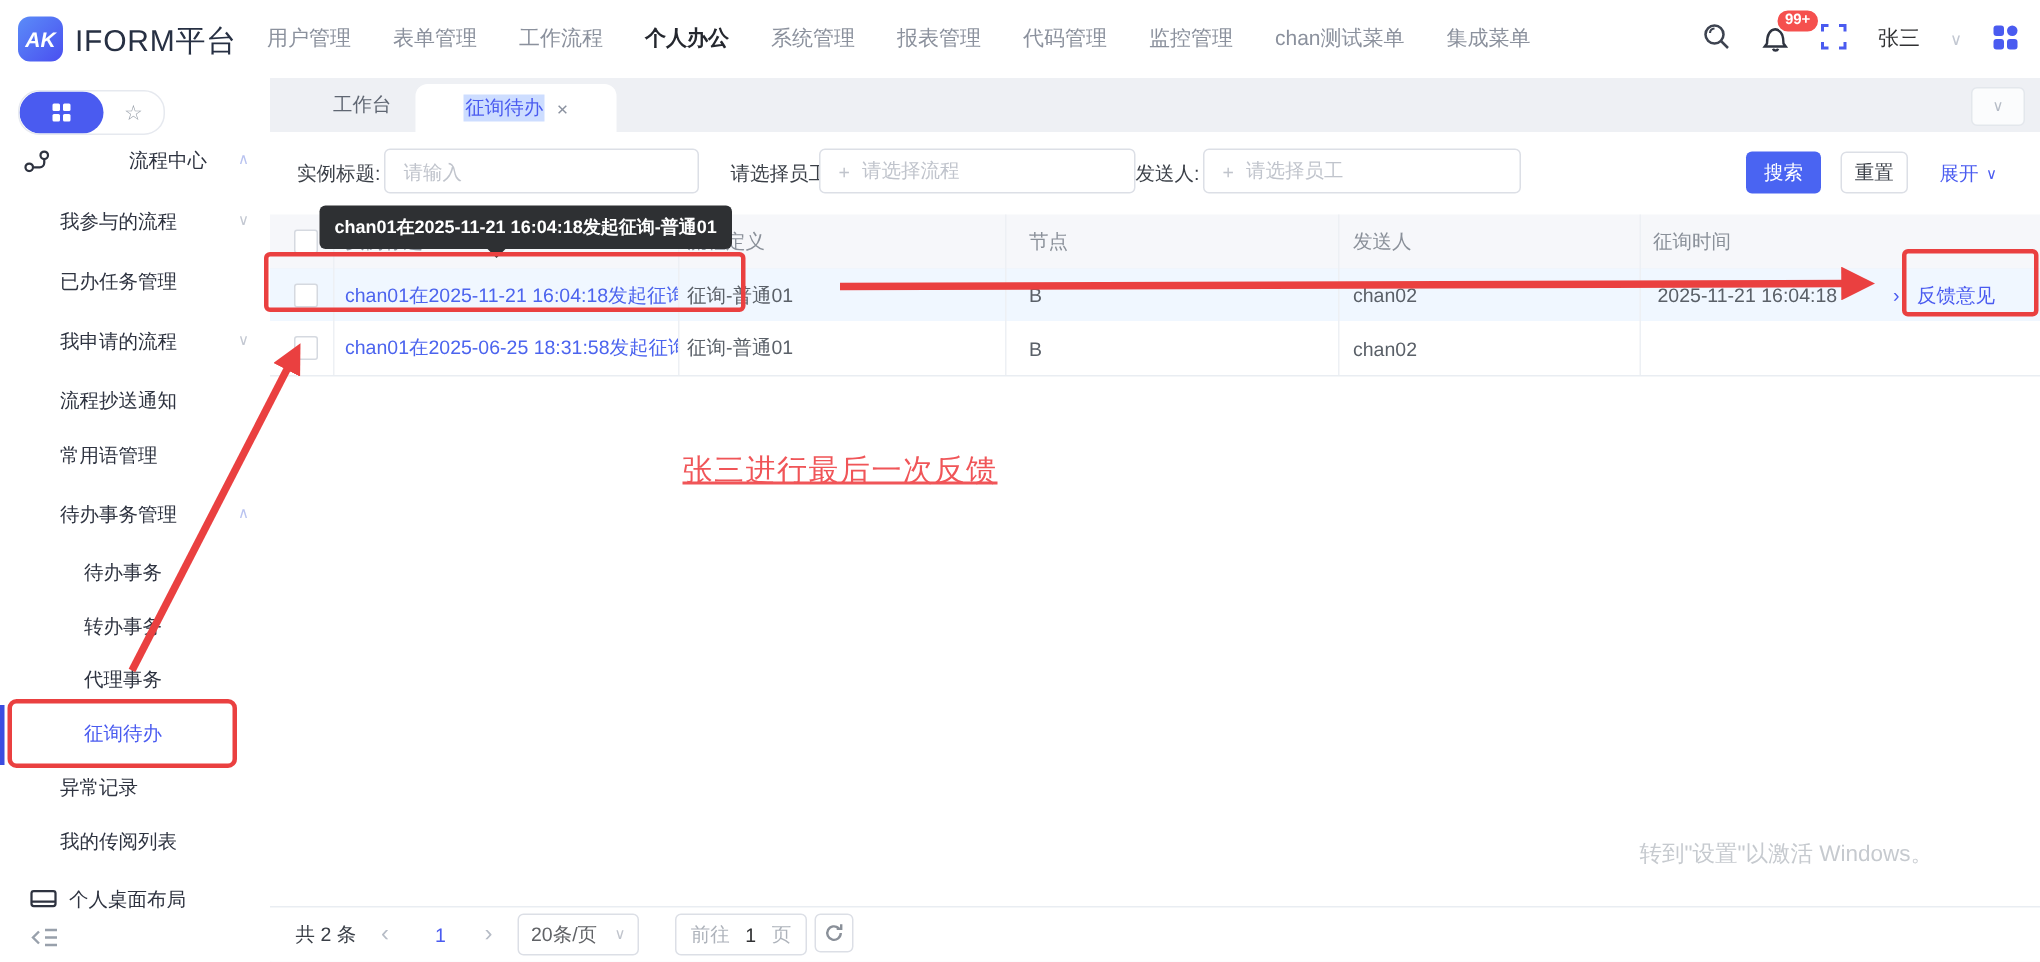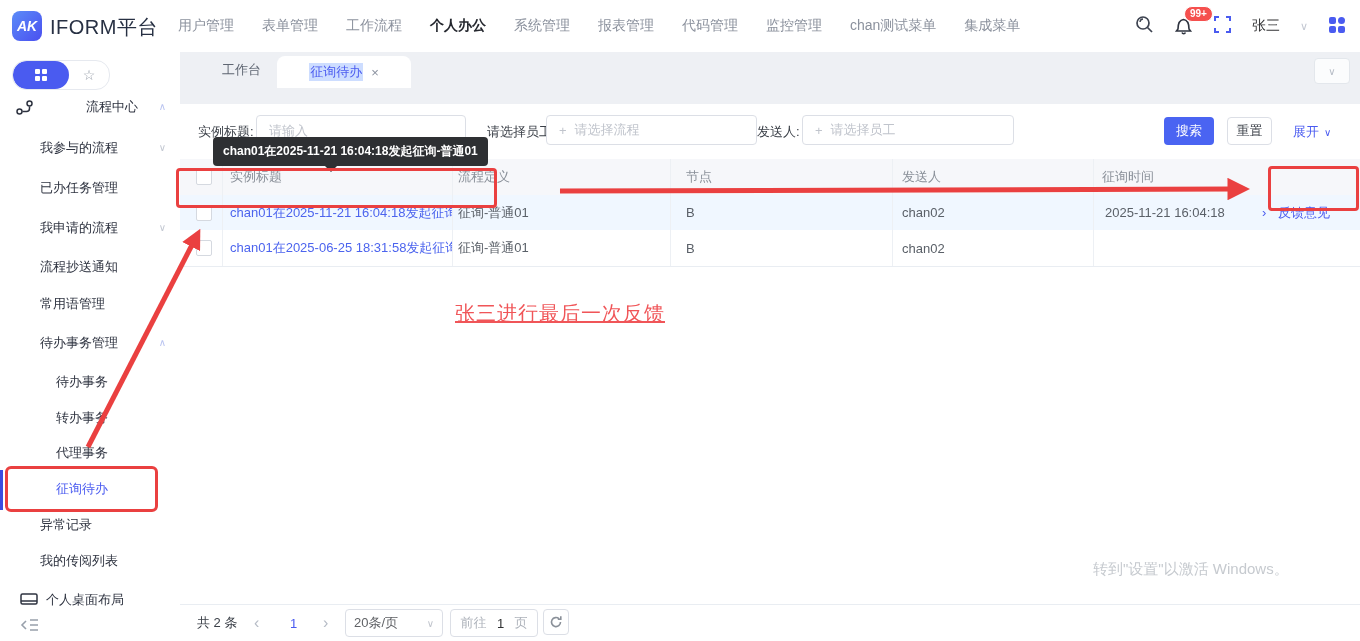--- a/index.html
+++ b/index.html
@@ -40,21 +40,21 @@
   .s-bottom{position:absolute;left:20px;display:flex;align-items:center;gap:8px;color:#2e3340;cursor:pointer;}
   
   .main{position:absolute;left:180px;top:52px;width:1180px;height:589px;background:#eef0f4;}
   .tab-plain{position:absolute;left:42px;top:0;height:36px;line-height:36px;color:#5f6672;cursor:pointer;}
   .tab-active{position:absolute;left:97px;top:4px;height:32px;min-width:110px;background:#fff;border-radius:8px 8px 0 0;
               display:flex;align-items:center;justify-content:center;gap:8px;padding:0 12px;cursor:pointer;}
   .tab-active .t-label{color:#4a5bf0;background:#cdddff;padding:0 1px;}
   .tab-active .t-close{color:#8a919f;font-size:13px;cursor:pointer;}
   .tab-dd{position:absolute;right:10px;top:6px;width:34px;height:24px;background:#fbfcfd;border:1px solid #e3e7ec;
           border-radius:4px;display:flex;align-items:center;justify-content:center;color:#b6bcc6;font-size:10px;cursor:pointer;}
-  .content{position:absolute;left:0;top:36px;right:0;bottom:0;background:#fff;margin-top:16px;}
+  .content{position:absolute;left:0;top:36px;right:0;bottom:0;background:#fff;}
   
   .f-label{position:absolute;top:19px;color:#3a3f47;}
   .inp{position:absolute;top:11px;height:30px;width:210px;border:1px solid #dcdfe6;border-radius:4px;
        box-sizing:border-box;padding:0 12px;font-size:13px;color:#303133;outline:none;
        font-family:"Liberation Sans","DejaVu Sans",sans-serif;}
   .inp::placeholder{color:#c0c4cc;}
   .sel{position:absolute;top:11px;height:30px;border:1px solid #dcdfe6;border-radius:4px;box-sizing:border-box;
        display:flex;align-items:center;gap:8px;padding:0 12px;color:#c0c4cc;background:#fff;cursor:pointer;}
   .btn-primary{position:absolute;top:13px;height:28px;background:#4a64f2;color:#fff;border-radius:4px;
                display:flex;align-items:center;justify-content:center;cursor:pointer;}
@@ -70,21 +70,21 @@
   .td{position:absolute;top:0;height:100%;display:flex;align-items:center;color:#5a6068;}
   .cb{width:14px;height:14px;border:1px solid #d5d9e0;border-radius:2px;background:#fff;cursor:pointer;}
   .t-link{color:#4c64ee;cursor:pointer;white-space:nowrap;overflow:hidden;display:inline-block;max-width:222px;}
   .col-line{position:absolute;top:55px;width:1px;height:107px;background:#edf0f4;}
   .action{color:#4a5bf0;cursor:pointer;}
   
   .pager{position:absolute;left:0;right:0;bottom:0;height:36px;background:#fff;border-top:1px solid #e9edf2;}
   .pg{position:absolute;top:0;height:36px;display:flex;align-items:center;}
   .pg-arrow{color:#b6bcc6;font-size:16px;cursor:pointer;}
   .pg-num{color:#4a5bf0;cursor:pointer;}
-  .pg-select{top:4px;height:28px;width:98px;border:1px solid #dcdfe6;border-radius:4px;box-sizing:border-box;
+  .pg-select{top:4px;height:28px;width:81px;border:1px solid #dcdfe6;border-radius:4px;box-sizing:border-box;
              display:flex;align-items:center;justify-content:space-between;padding:0 8px;color:#606266;cursor:pointer;position:absolute;}
   .pg-goto{top:4px;height:28px;width:88px;border:1px solid #dcdfe6;border-radius:4px;box-sizing:border-box;
            display:flex;align-items:center;justify-content:center;gap:6px;color:#aeb3bb;position:absolute;}
   .pg-goto input{width:16px;border:none;outline:none;text-align:center;color:#303133;font-size:13px;padding:0;
                  font-family:"Liberation Sans","DejaVu Sans",sans-serif;background:transparent;}
   .pg-refresh{top:4px;width:26px;height:26px;border:1px solid #dcdfe6;border-radius:4px;box-sizing:border-box;
               display:flex;align-items:center;justify-content:center;color:#8a9099;cursor:pointer;position:absolute;}
   
   .tooltip{position:absolute;left:213px;top:137px;height:29px;line-height:29px;padding:0 10px;background:#2e3033;
            color:#fff;font-size:12px;font-weight:bold;border-radius:4px;white-space:nowrap;z-index:30;}

